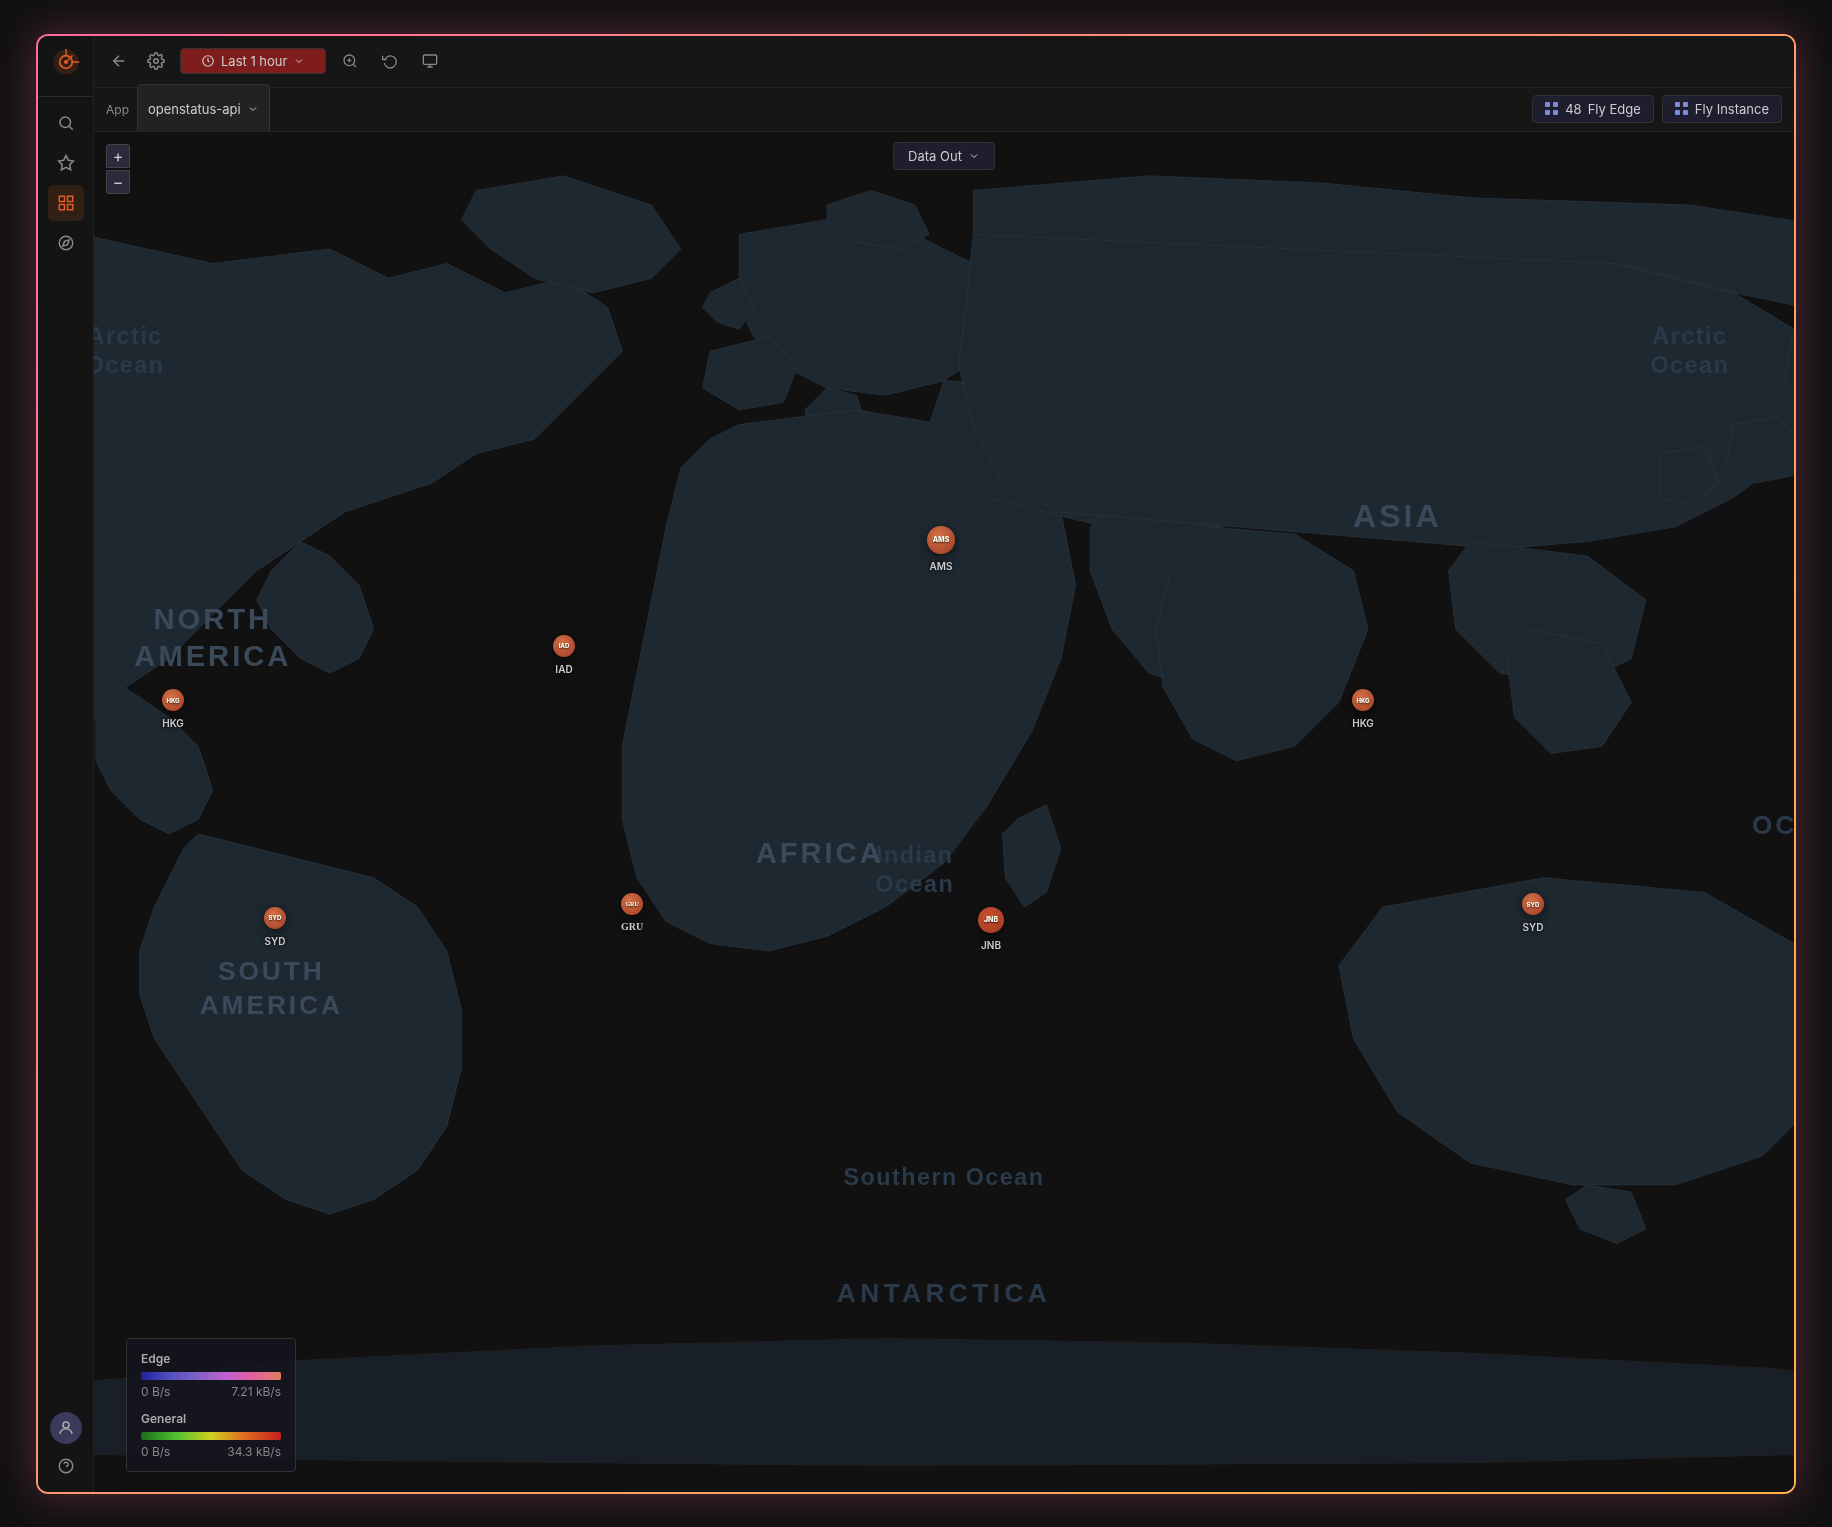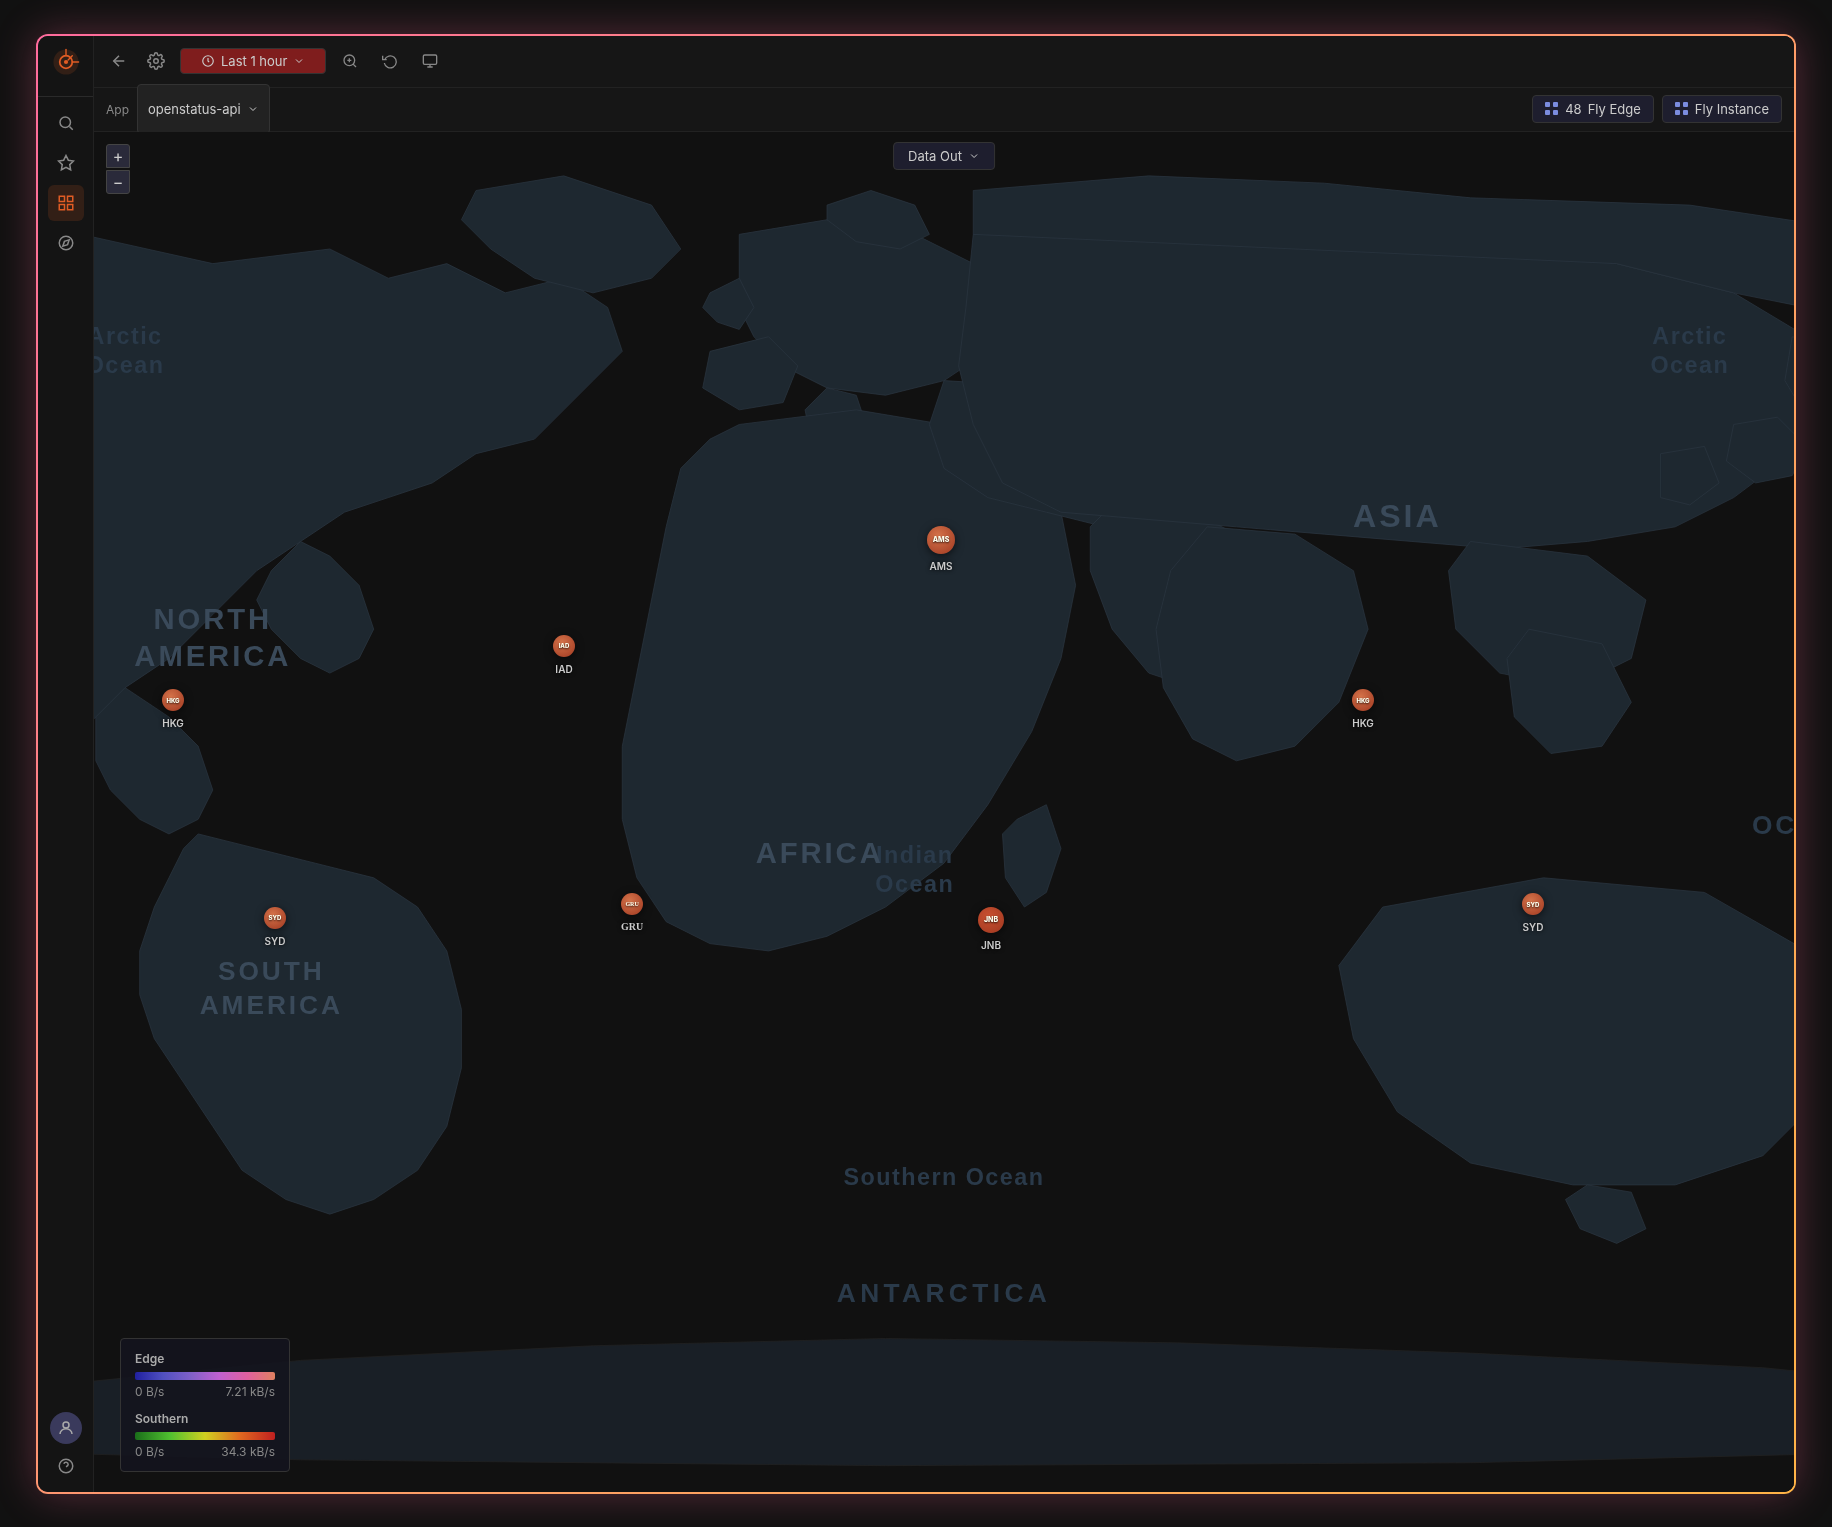--- a/index.html
+++ b/index.html
@@ -278,21 +278,21 @@
     .pin-label {
       font-size: 10px;
       color: #ccc;
       margin-top: 6px;
       font-weight: 600;
       text-shadow: 0 0 4px #000;
     }
     .legend-panel {
       position: absolute;
       bottom: 20px;
-      left: 26px;
+      left: 32px;
       background: rgba(20,20,30,0.9);
       border: 1px solid #333;
       border-radius: 4px;
       padding: 12px 14px;
       z-index: 10;
       min-width: 160px;
       margin-top: 36px;
     }
     .legend-title {
       font-size: 12px;
@@ -626,21 +626,21 @@
       <div class="legend-panel">
         <div class="legend-section">
           <div class="legend-title">Edge</div>
           <div class="legend-bar" style="background: linear-gradient(to right, #2020a0, #5050c0, #8060c8, #c060d0, #e060a0, #e08060);"></div>
           <div class="legend-scale">
             <span>0 B/s</span>
             <span>7.21 kB/s</span>
           </div>
         </div>
         <div class="legend-section">
-          <div class="legend-title">Southern</div>
+          <div class="legend-title">General</div>
           <div class="legend-bar" style="background: linear-gradient(to right, #1a6e1a, #50c030, #d0d020, #e06820, #c02020);"></div>
           <div class="legend-scale">
             <span>0 B/s</span>
             <span>34.3 kB/s</span>
           </div>
         </div>
       </div>
     </div>
   </div>
 </div>

